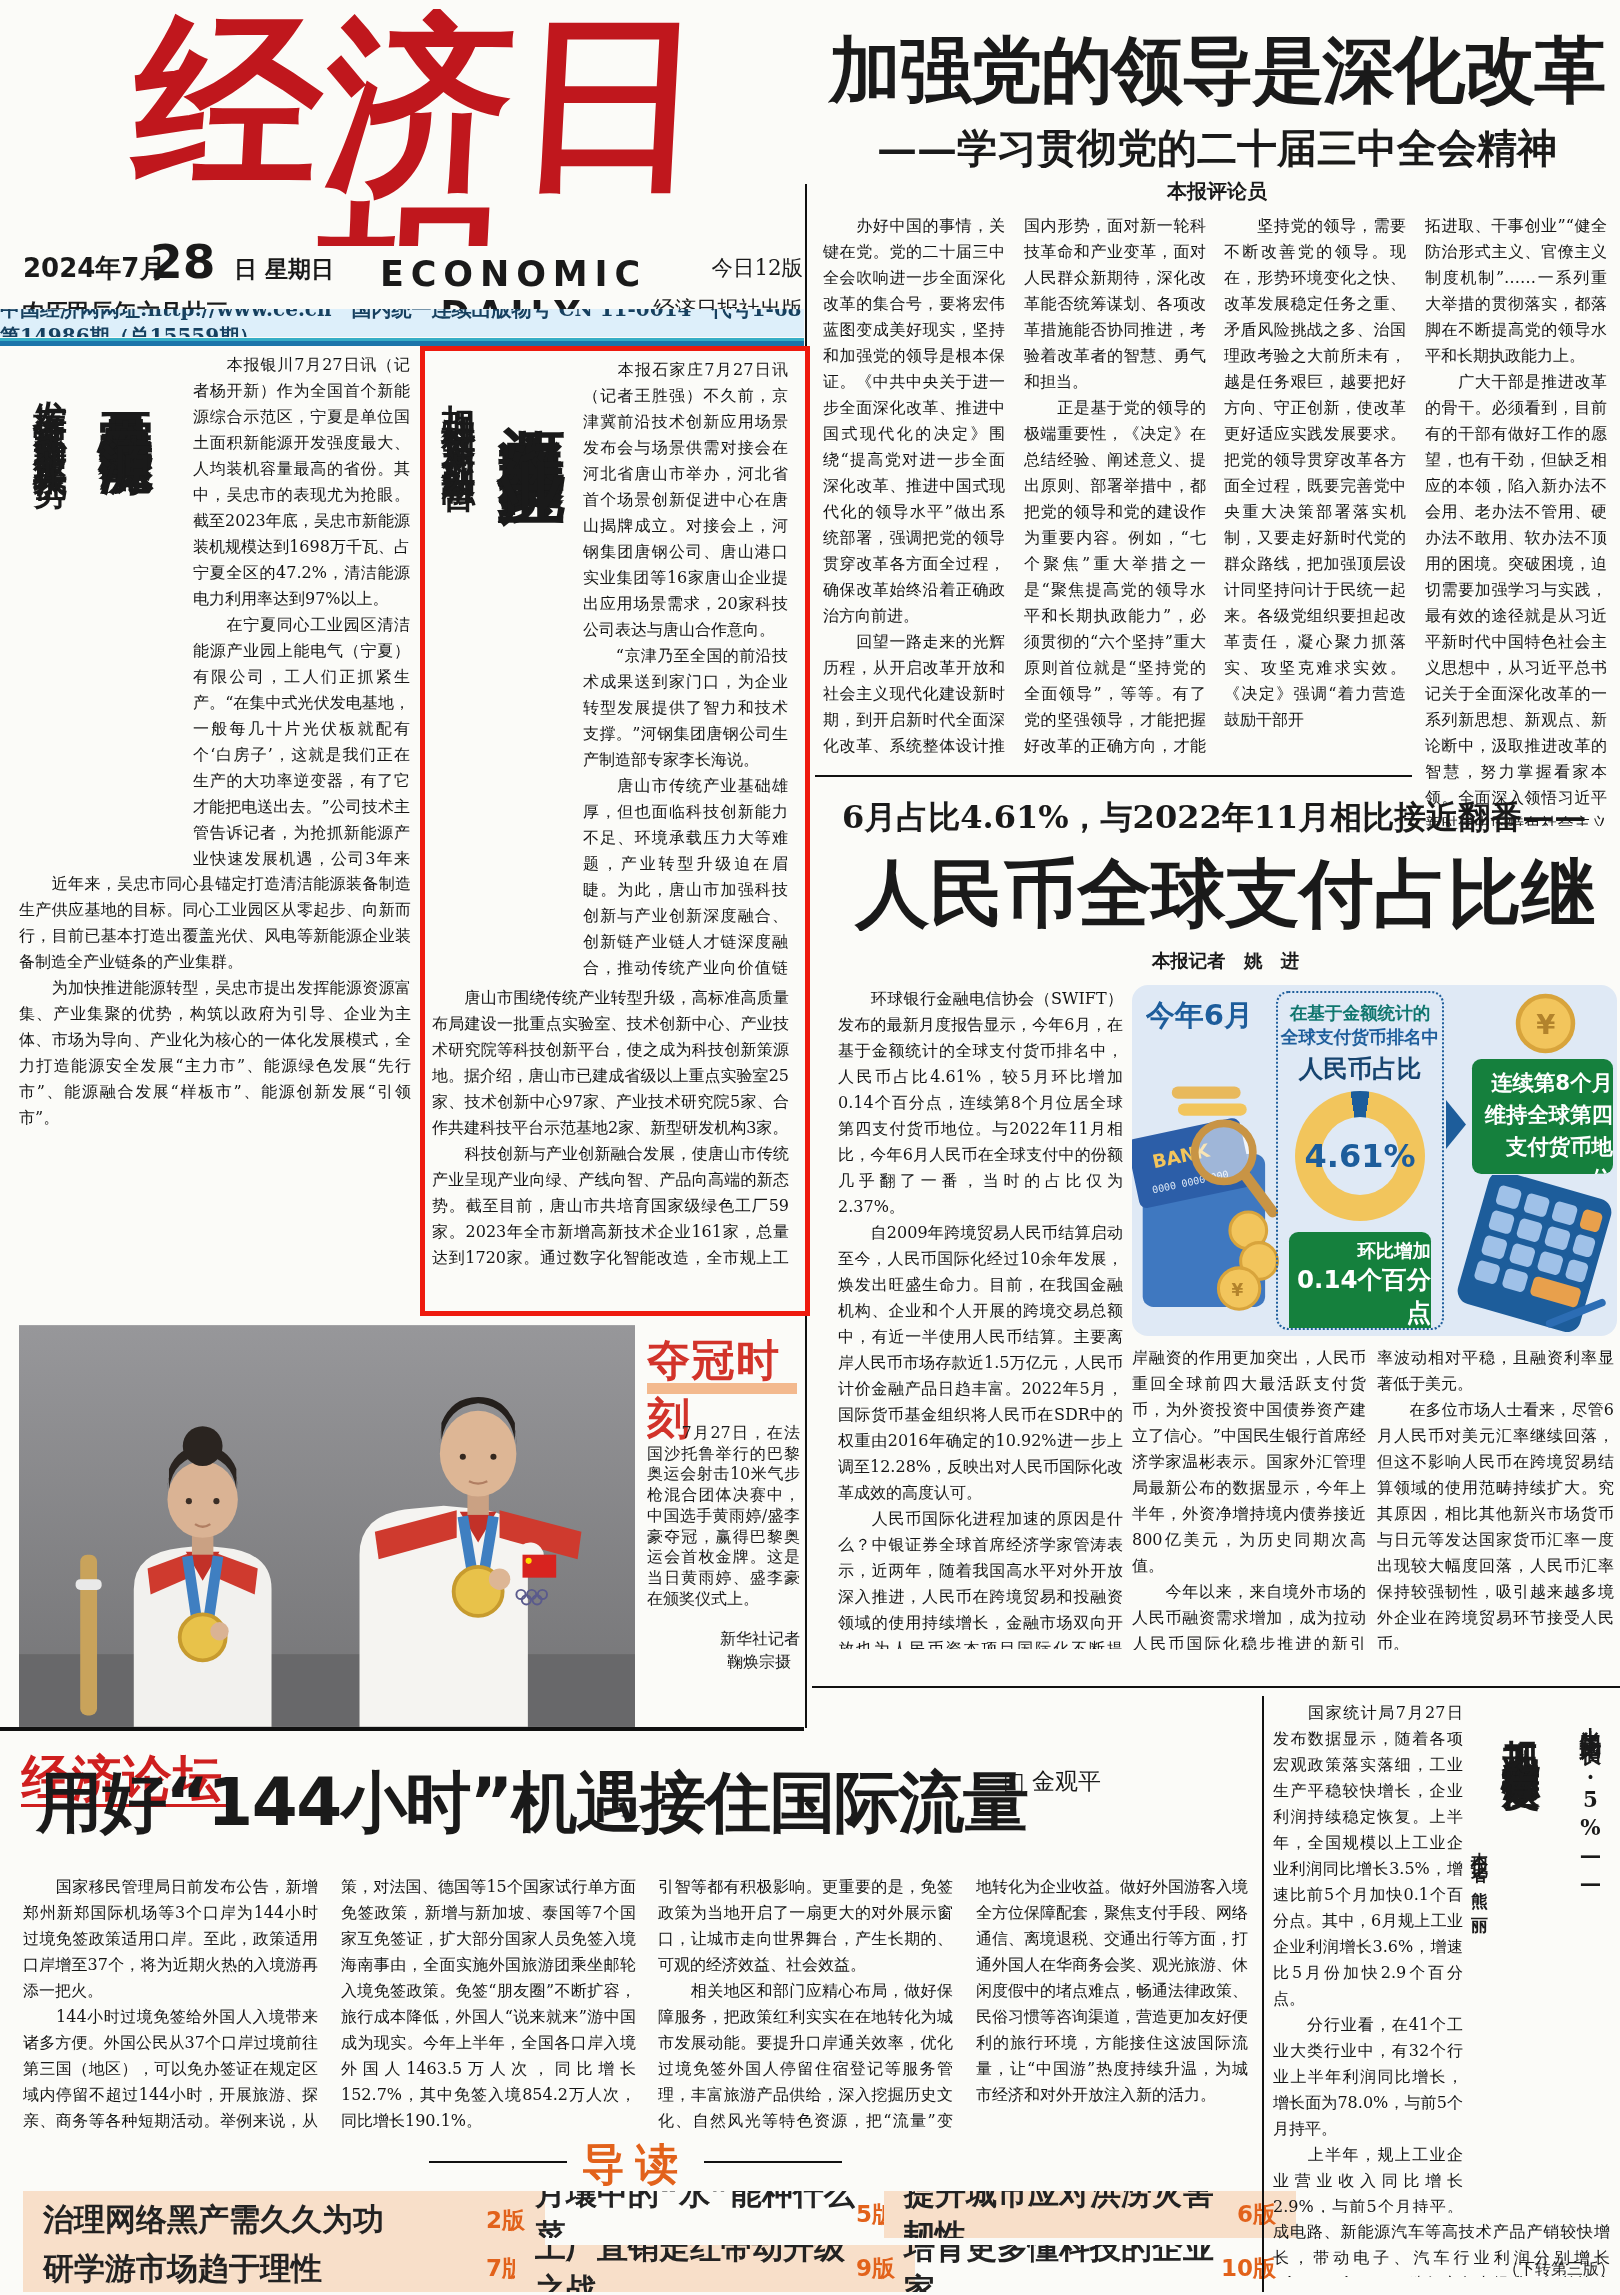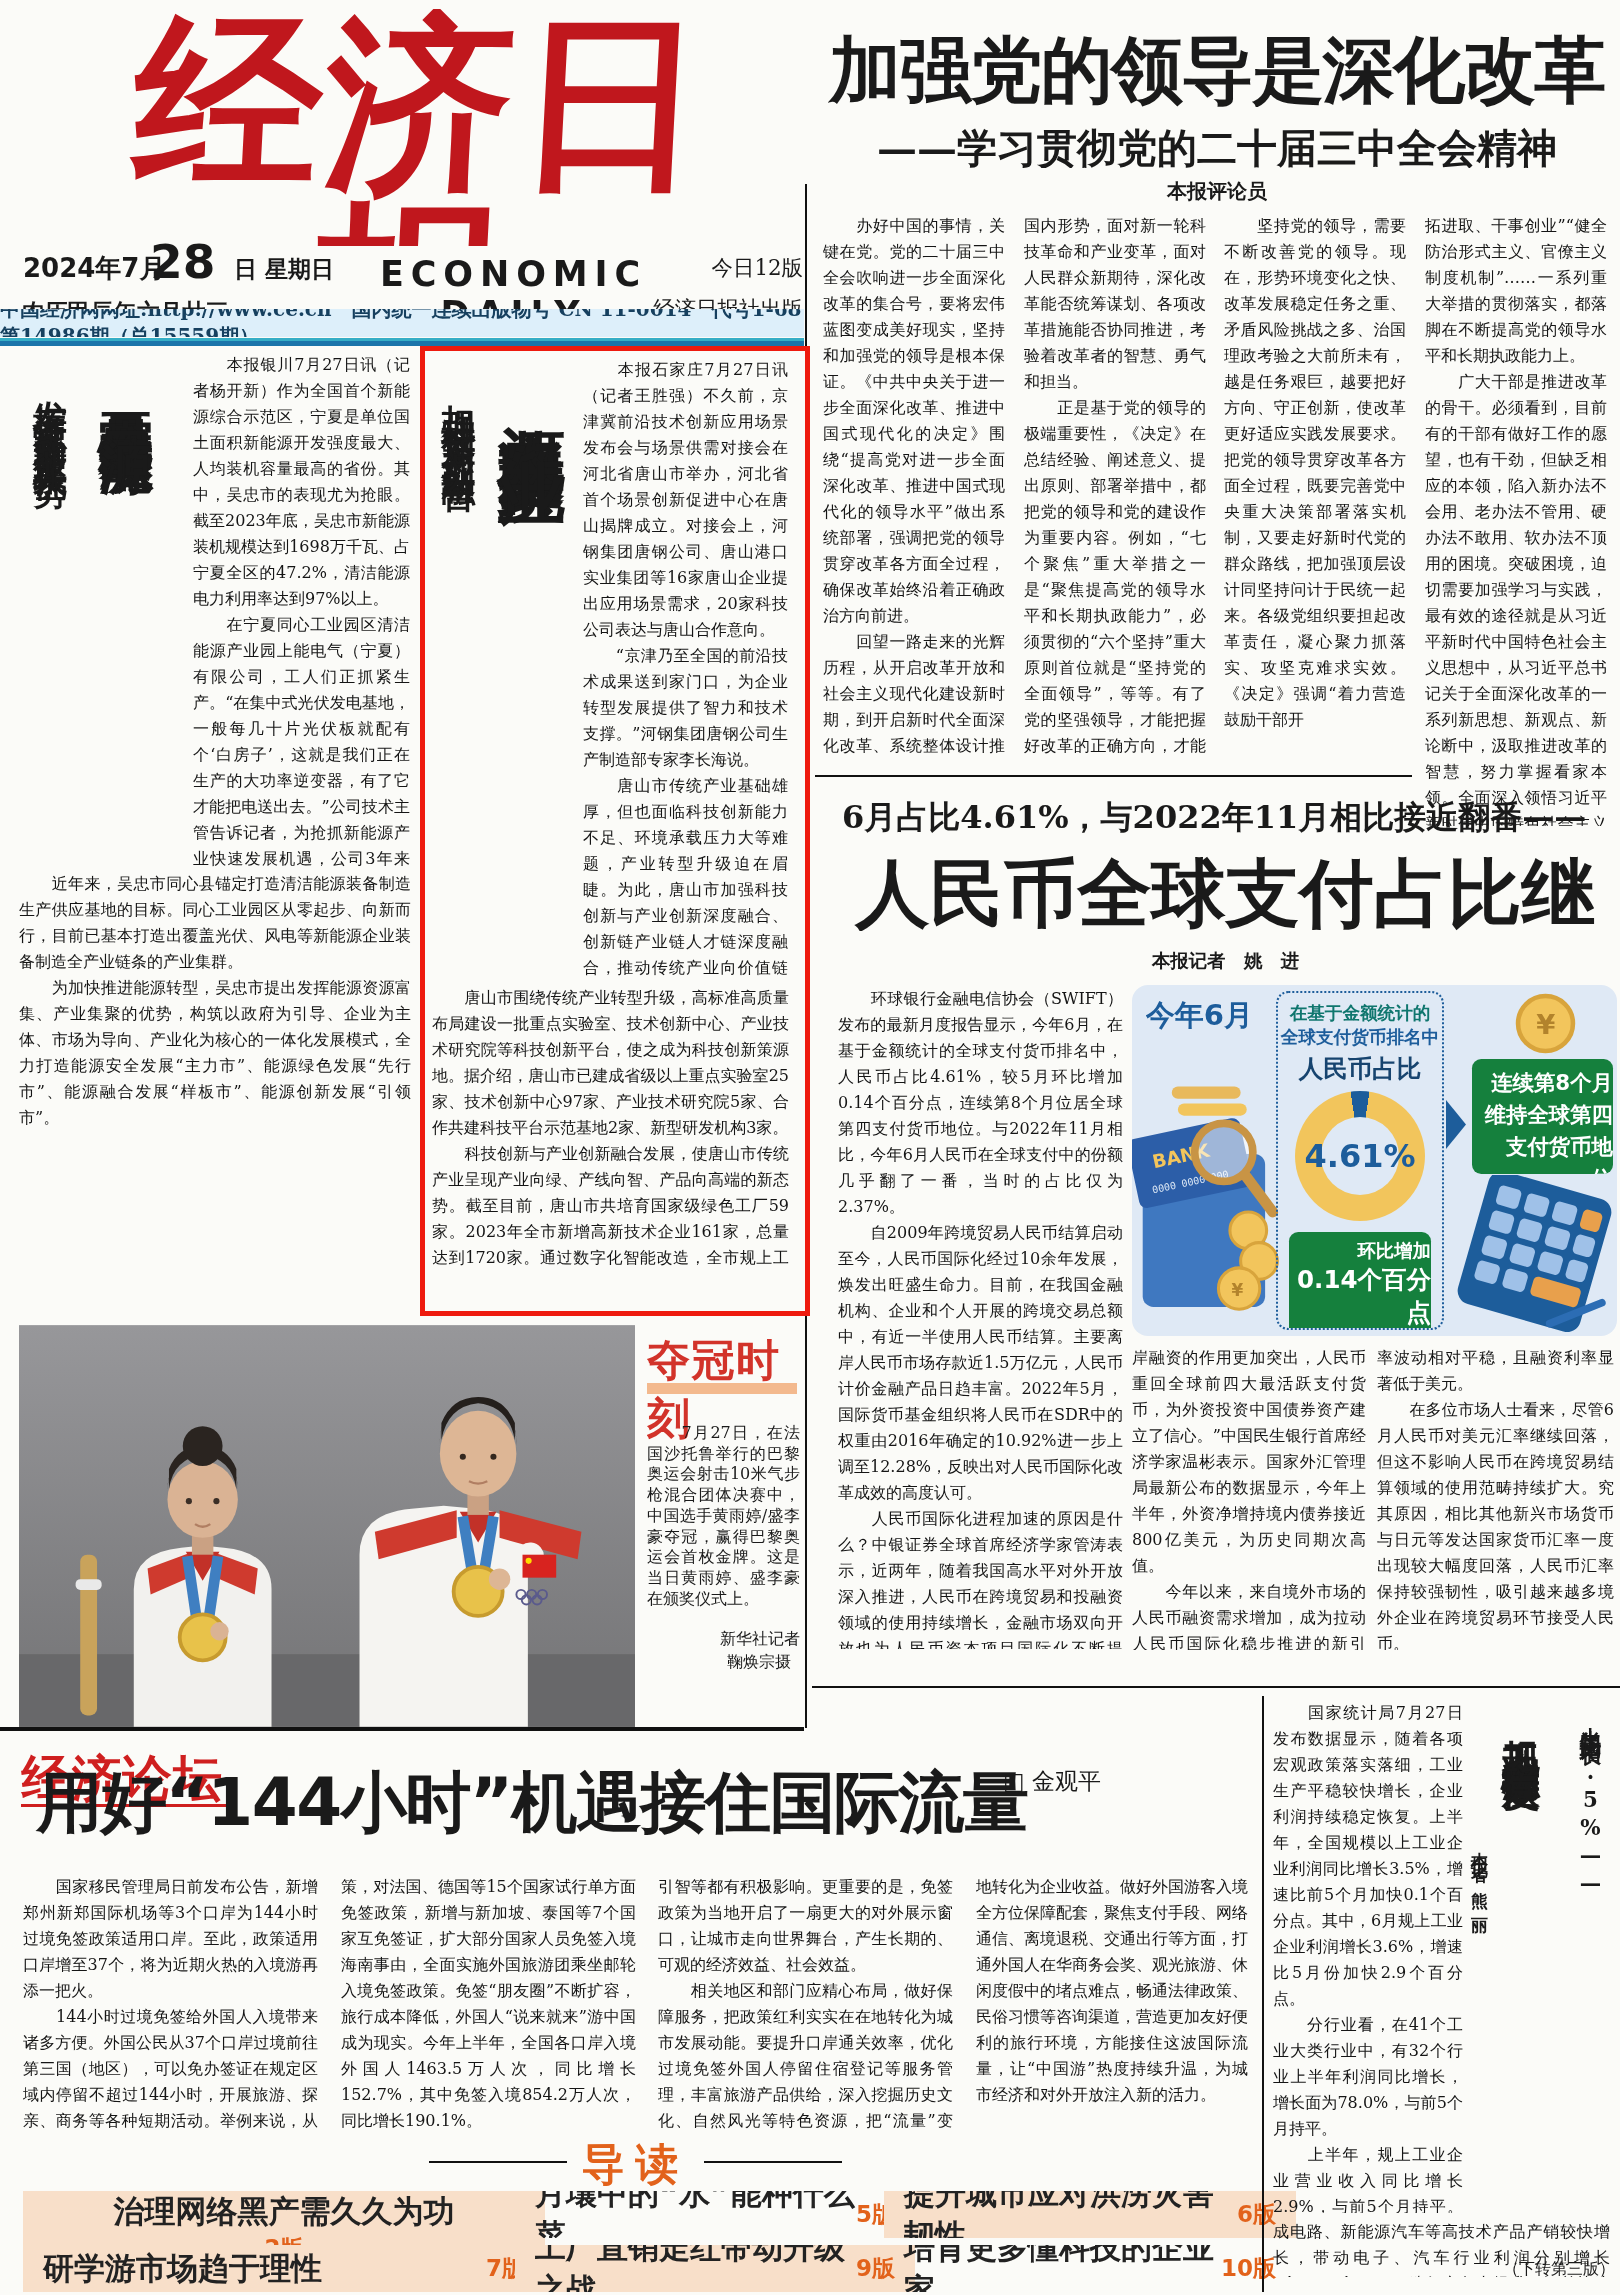--- a/index.html
+++ b/index.html
@@ -255,21 +255,21 @@
   <div class="abs body-txt" style="left:341px;top:1874px;width:295px;height:256px;">策，对法国、德国等15个国家试行单方面免签政策，新增与新加坡、泰国等7个国家互免签证，扩大部分国家人员免签入境海南事由，全面实施外国旅游团乘坐邮轮入境免签政策。免签“朋友圈”不断扩容，旅行成本降低，外国人“说来就来”游中国成为现实。今年上半年，全国各口岸入境外国人1463.5万人次，同比增长152.7%，其中免签入境854.2万人次，同比增长190.1%。
 　　此次144小时过境免签政策适用口岸再增加、停留范围再扩大，不仅给外国人提供了探索中国各地的绝佳机会，也搅动了当地旅游市场的一池春水，对于拉动当地消费，促进经贸往来、文化交流甚至招才</div>
   <div class="abs body-txt" style="left:658px;top:1874px;width:295px;height:256px;">引智等都有积极影响。更重要的是，免签政策为当地开启了一扇更大的对外展示窗口，让城市走向世界舞台，产生长期的、可观的经济效益、社会效益。
 　　相关地区和部门应精心布局，做好保障服务，把政策红利实实在在地转化为城市发展动能。要提升口岸通关效率，优化过境免签外国人停留住宿登记等服务管理，丰富旅游产品供给，深入挖掘历史文化、自然风光等特色资源，把“流量”变成“留量”，让更多国际游客愿意来、留得住、还想再来，把国际客流更好</div>
   <div class="abs body-txt" style="left:976px;top:1874px;width:272px;height:256px;">地转化为企业收益。做好外国游客入境全方位保障配套，聚焦支付手段、网络通信、离境退税、交通出行等方面，打通外国人在华商务会奖、观光旅游、休闲度假中的堵点难点，畅通法律政策、民俗习惯等咨询渠道，营造更加友好便利的旅行环境，方能接住这波国际流量，让“中国游”热度持续升温，为城市经济和对外开放注入新的活力。</div>
 
   <div class="rule" style="left:429px;top:2161px;width:138px;height:2.3px;"></div>
   <div class="abs sans" style="left:574px;top:2136px;width:123px;text-align:center;font-size:43px;font-weight:bold;color:#e2621b;letter-spacing:10.7px;">导读</div>
   <div class="rule" style="left:704px;top:2161px;width:138px;height:2.3px;"></div>
 
-  <div class="abs digest-item peach" style="left:23px;top:2191px;width:482px;height:58px;flex-direction:column;">
+  <div class="abs digest-item peach" style="left:23px;top:2191px;width:482px;height:58px;">
     <span>治理网络黑产需久久为功</span>
     <span class="pg">2版</span>
   </div>
   <div class="abs digest-item" style="left:515px;top:2191px;width:360px;height:47px;">
     <span>月壤中的“水”能种什么菜</span>
     <span class="pg">5版</span>
   </div>
   <div class="abs digest-item peach" style="left:884px;top:2191px;width:372px;height:47px;">
     <span>提升城市应对洪涝灾害韧性</span>
     <span class="pg">6版</span>

